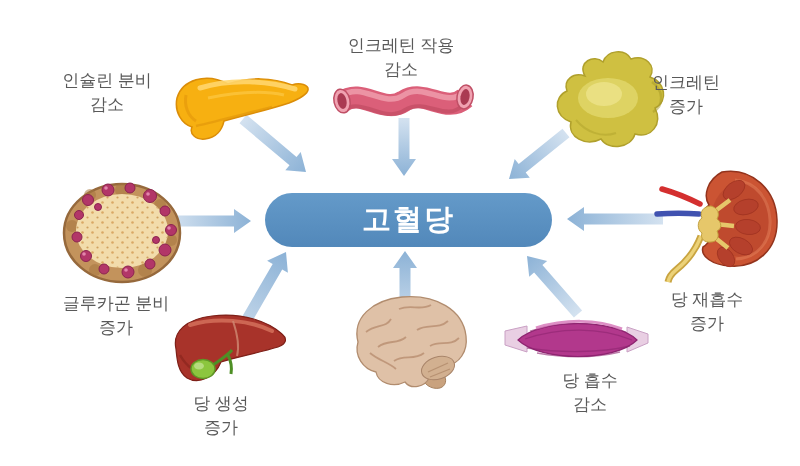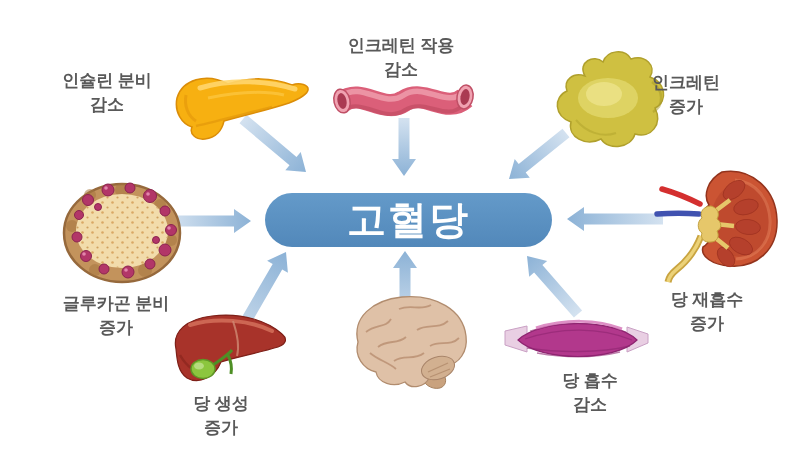--- a/index.html
+++ b/index.html
@@ -1,24 +1,24 @@
 <!DOCTYPE html>
 <html><head>
 <meta charset="utf-8">
 <style>
   html,body{margin:0;padding:0;background:#fff;}
   .diagram{position:relative;width:800px;height:466px;background:#fff;overflow:hidden;
            font-family:"Liberation Sans",sans-serif;}
   .layer{position:absolute;left:0;top:0;}
   .factor-label{position:absolute;transform:translateX(-50%);text-align:center;
-    font-weight:bold;font-size:17px;line-height:1.4;color:#595959;white-space:pre-line;z-index:3;}
+    font-weight:normal;font-size:17px;line-height:1.4;color:#595959;white-space:pre-line;z-index:3;}
   .center-node{position:absolute;left:265px;top:193px;width:287px;height:54px;border-radius:27px;
     background:linear-gradient(180deg,#649ac9 0%,#5288ba 100%);
     display:flex;align-items:center;justify-content:center;z-index:2;}
-  .center-node span{color:#ffffff;font-weight:bold;font-size:39px;letter-spacing:2px;}
+  .center-node span{color:#ffffff;font-weight:bold;font-size:29px;letter-spacing:2px;}
 </style>
 </head>
 <body>
 
 <div class="diagram">
 
   <svg class="layer" width="800" height="466" viewBox="0 0 800 466">
     <defs>
       <linearGradient id="g1" gradientUnits="userSpaceOnUse" x1="243" y1="119" x2="306" y2="172">
         <stop offset="0" stop-color="#d4e2f0"></stop>

